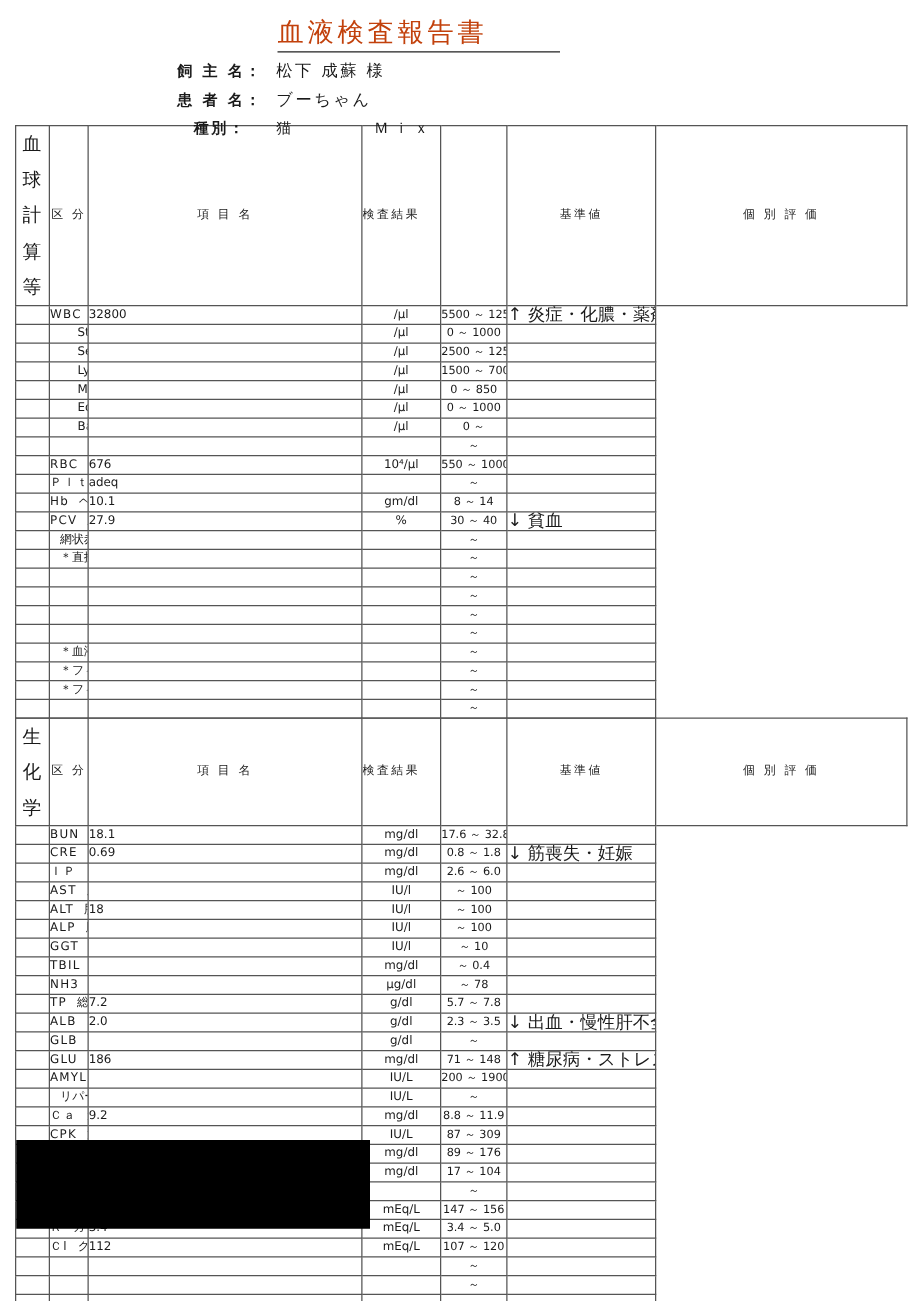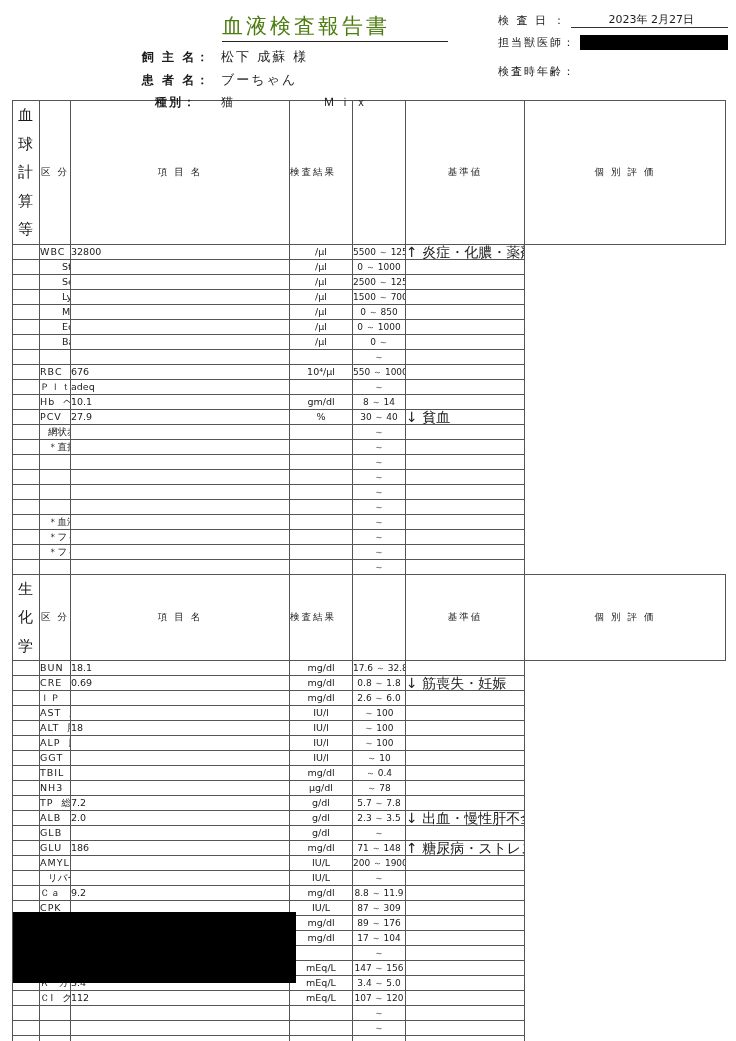--- a/index.html
+++ b/index.html
@@ -28,21 +28,21 @@
     position: relative;
     height: 100px;
   }
   .doc-title {
     position: absolute;
     left: 222px;
     top: 12px;
     font-size: 21px;
     letter-spacing: 3px;
     font-family: "DejaVu Serif", "Liberation Serif", serif;
-    color: #4d7c0f;
+    color: #c2410c;
   }
   .title-underline {
     position: absolute;
     left: 222px;
     top: 41px;
     width: 226px;
     height: 1px;
     background: #222;
   }
   .hdr-right {
@@ -95,21 +95,21 @@
   }
   .owner-value {
     margin-left: 9px;
     letter-spacing: 2px;
   }
   .owner-value.hand {
     font-family: "DejaVu Serif", "Liberation Serif", serif;
     font-size: 13px;
   }
   .owner-value2 {
-    margin-left: 88px;
+    margin-left: 64px;
     letter-spacing: 4px;
   }
 
   
   table.grid {
     border-collapse: collapse;
     table-layout: fixed;
     width: 712px;
     margin: 0 12px;
     font-size: 9.5px;
@@ -162,33 +162,20 @@
 </style>
 </head>
 <body>
 
 <div class="page">
 
   <div class="header">
     <div class="doc-title">血液検査報告書</div>
     <div class="title-underline"></div>
 
-    <div class="hdr-right">
-      <div class="hdr-row">
-        <span class="hdr-label">検 査 日 ：</span>
-        <span class="hdr-value">2023年 2月27日</span>
-      </div>
-      <div class="hdr-row">
-        <span class="hdr-label">担当獣医師：</span>
-        <span class="hdr-value redacted"></span>
-      </div>
-      <div class="hdr-row" style="margin-top:14px;">
-        <span class="hdr-label">検査時年齢：</span>
-      </div>
-    </div>
 
     <div class="owner-block">
       <div class="owner-row">
         <span class="owner-label">飼 主 名：</span>
         <span class="owner-value hand">松下 成蘇  様</span>
       </div>
       <div class="owner-row">
         <span class="owner-label">患 者 名：</span>
         <span class="owner-value hand">ブーちゃん</span>
       </div>

